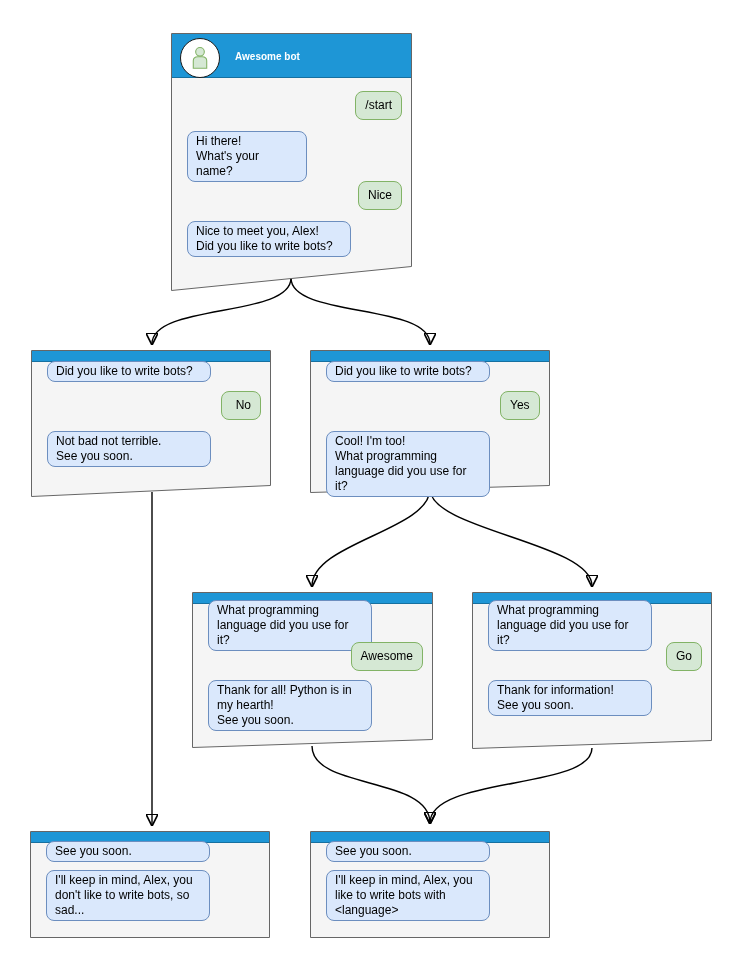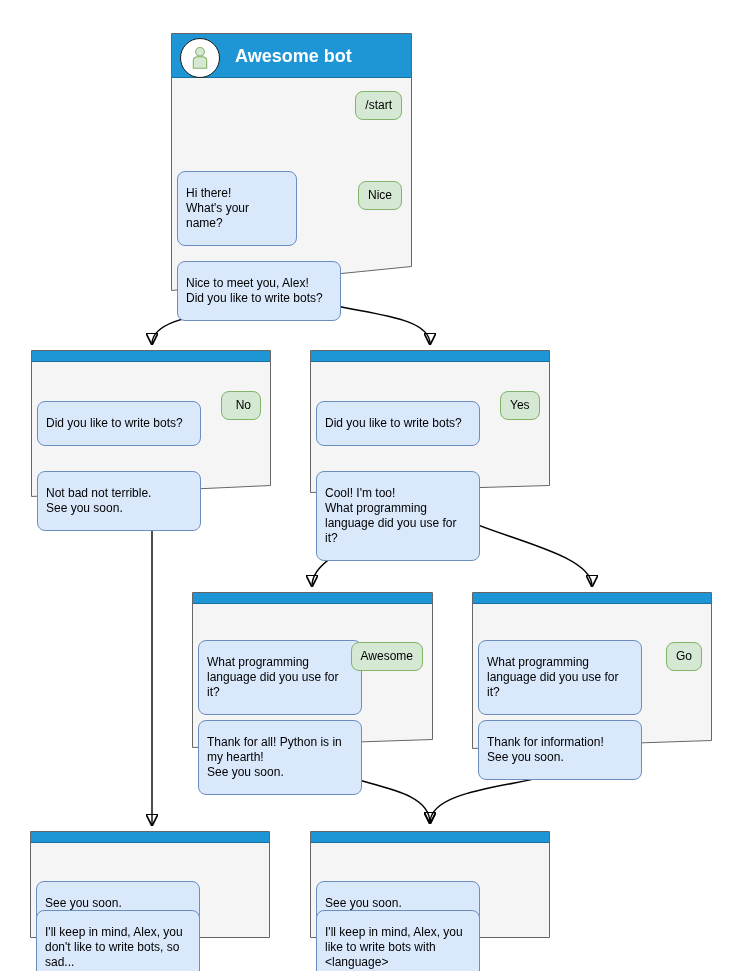--- a/index.html
+++ b/index.html
@@ -14,26 +14,26 @@
   .bg polygon{fill:var(--c-box-fill,#f5f5f5);stroke:var(--c-box-border,#666666);stroke-width:1;}
   .hdr{position:absolute;left:1px;right:1px;top:1px;
        background:var(--c-header-blue,#1e96d6);box-shadow:inset 0 -1px 0 rgba(0,0,0,.25);}
   .hdr.big{height:44px;display:flex;align-items:center;padding:0 0 0 8px;}
   .hdr.slim{height:11px;}
   .avatar{width:38px;height:38px;border-radius:50%;background:#ffffff;border:1.6px solid #1a1a1a;
           display:flex;align-items:center;justify-content:center;margin-top:4px;flex:0 0 auto;}
   .avatar svg{display:block;}
   .person-head{fill:var(--c-bubble-green-fill,#d5e8d4);stroke:var(--c-bubble-green-border,#82b366);}
   .person-body{fill:var(--c-bubble-green-fill,#d5e8d4);stroke:var(--c-bubble-green-border,#82b366);}
-  .title{color:#ffffff;font-weight:bold;font-size:18px;margin-left:15px;}
+  .title{color:#ffffff;font-weight:bold;font-size:10px;margin-left:15px;}
   
   .bubble{position:absolute;font-size:12px;line-height:15px;white-space:pre-line;color:#000000;
           border-radius:8px;box-sizing:border-box;}
-  .bubble.bot{left:6px;background:var(--c-bubble-blue-fill,#dae8fc);
-              border:1px solid var(--c-bubble-blue-border,#6c8ebf);padding:14px 8px;margin-top:40px;}
+  .bubble.bot{left:16px;background:var(--c-bubble-blue-fill,#dae8fc);
+              border:1px solid var(--c-bubble-blue-border,#6c8ebf);padding:2px 8px;}
   .bubble.user{right:10px;background:var(--c-bubble-green-fill,#d5e8d4);
                border:1px solid var(--c-bubble-green-border,#82b366);padding:6px 9px;min-width:42px;}
   .w160{width:164px;}
   .w120{width:120px;}
   .pad-md{padding:5px 8px;}
 </style>
 </head>
 <body>
 
 <div class="stage">

